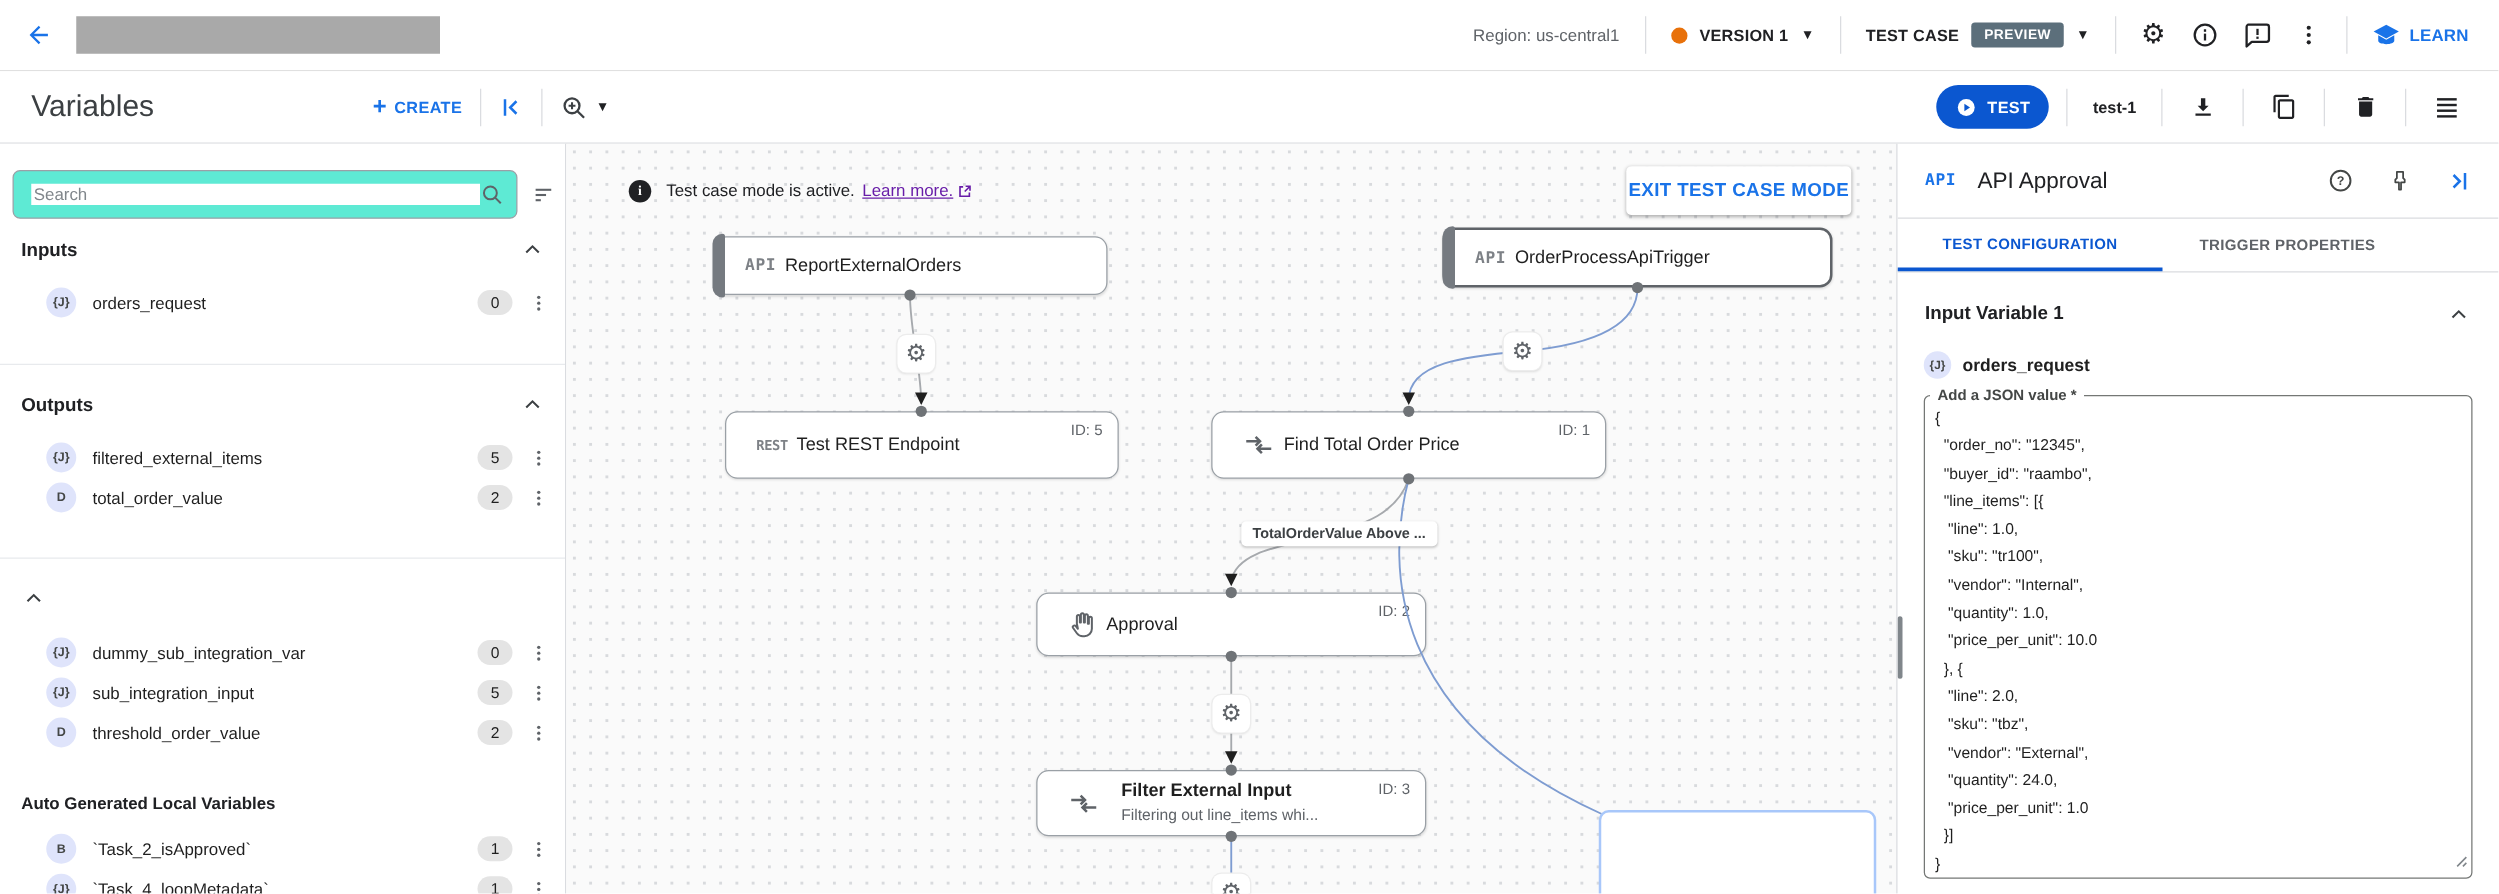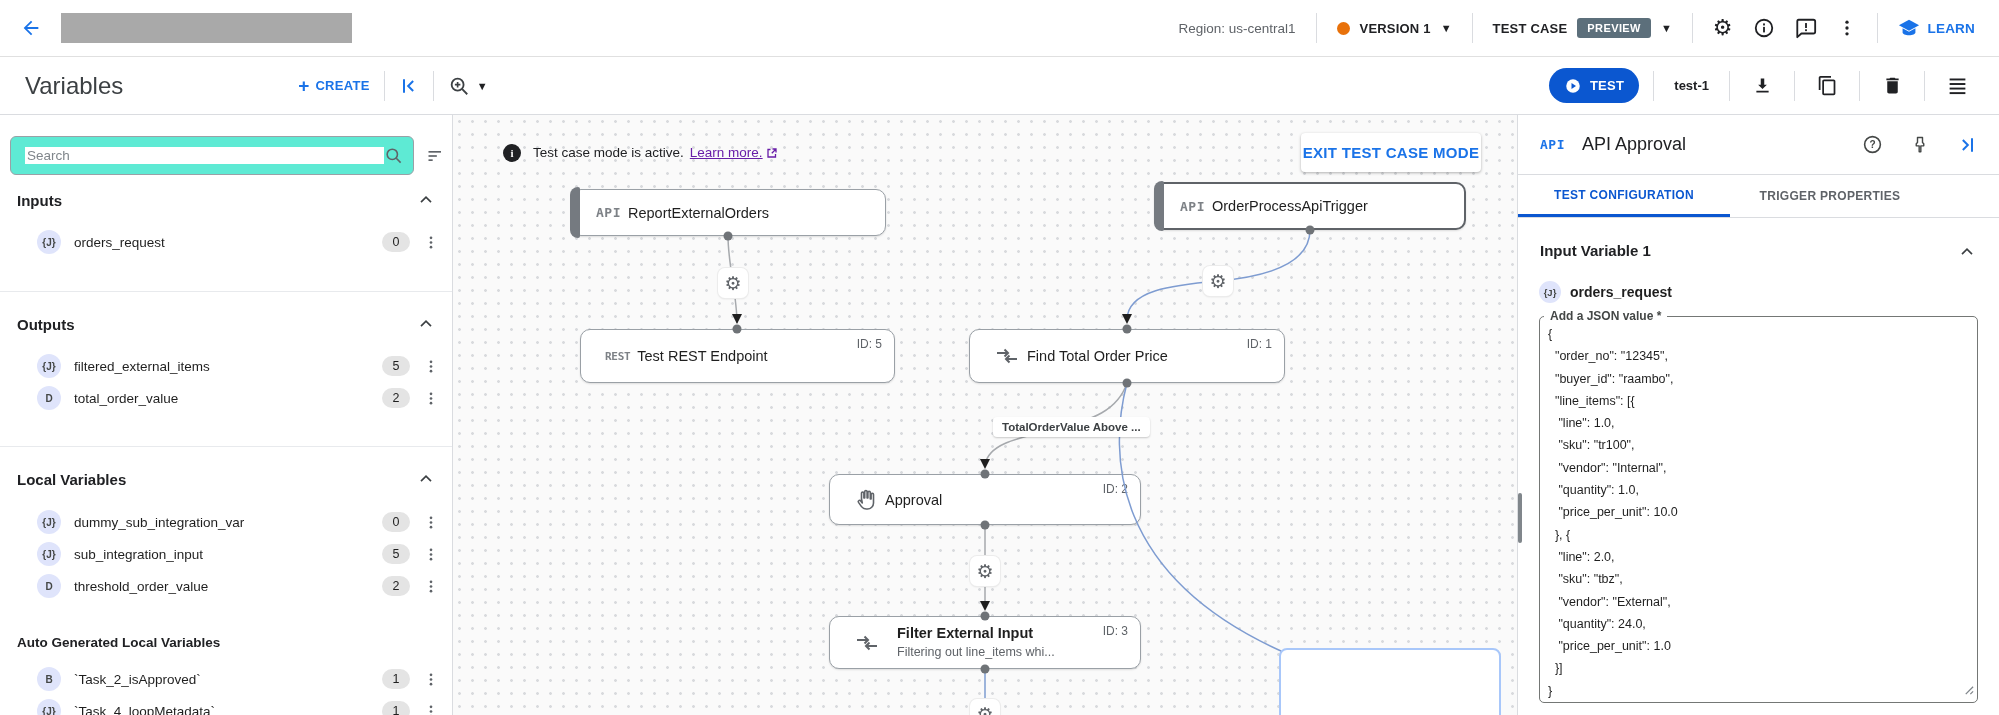--- a/index.html
+++ b/index.html
@@ -360,21 +360,20 @@
           <svg viewBox="0 0 24 24" width="17" height="17">
               <circle cx="12" cy="5" r="2" fill="#5f6368"></circle>
               <circle cx="12" cy="12" r="2" fill="#5f6368"></circle>
               <circle cx="12" cy="19" r="2" fill="#5f6368"></circle>
             </svg>
         </span>
       </div>
       <div class="sdiv" style="margin-top:32px"></div>
 
       <div class="shead" style="margin-top:22px">
-        <span class="shead-title">Local Variables</span>
         <span class="ic">
           <svg viewBox="0 0 24 24" width="20" height="20">
               <path d="M6 14.5 12 8.5l6 6" fill="none" stroke="#3c4043" stroke-width="2"></path>
             </svg>
         </span>
       </div>
       <div class="vrow" style="margin-top:17px">
         <span class="type-ic">{J}</span>
         <span class="vname">dummy_sub_integration_var</span>
         <span class="vcount">0</span>

